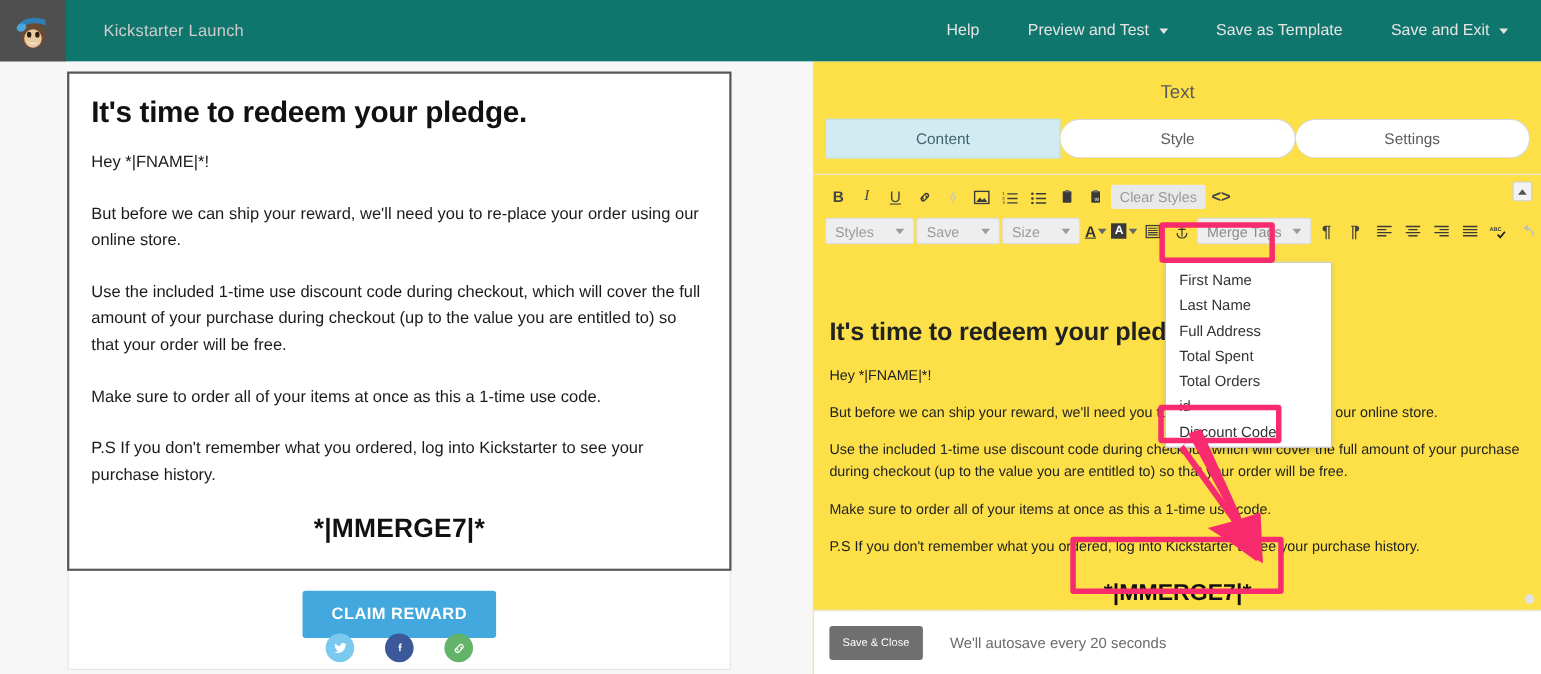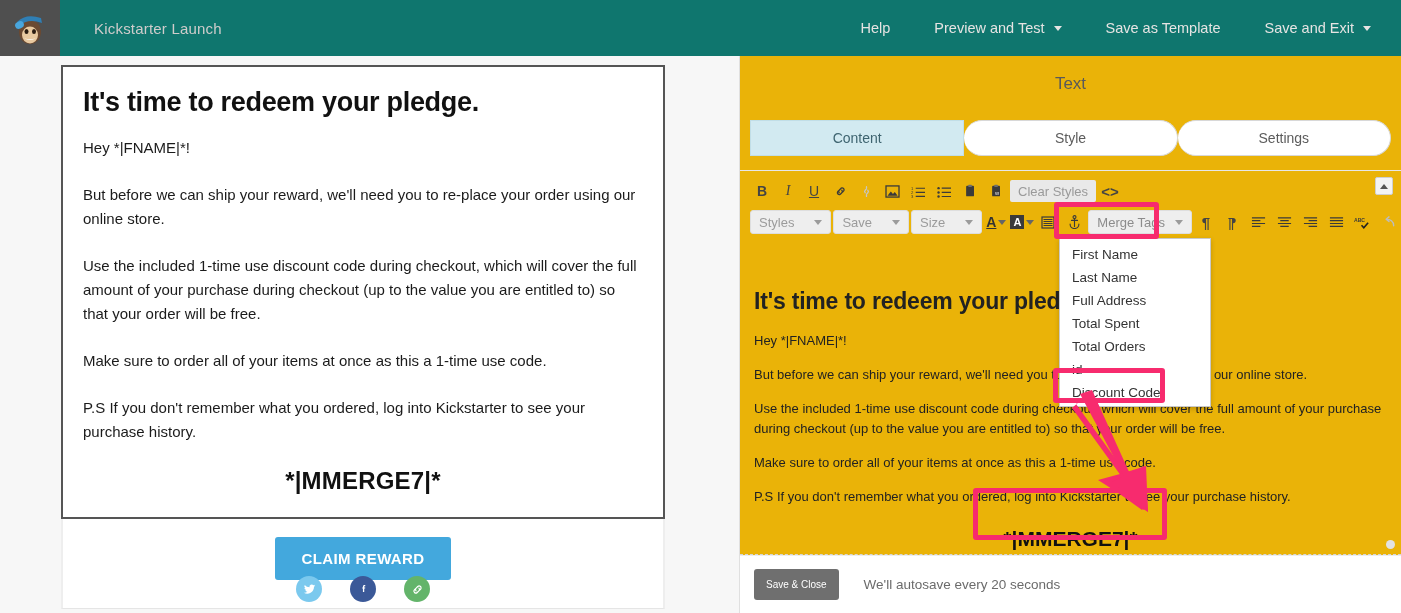--- a/index.html
+++ b/index.html
@@ -81,26 +81,26 @@
     display: flex; align-items: center; justify-content: center;
     color: #fff; font-size: 13px; cursor: pointer;
   }
   .s-tw { background: #7bc9ee; }
   .s-fb { background: #3b5998; }
   .s-lk { background: #63b46a; }
 
   
   .right-pane {
     position: absolute; left: 739px; top: 56px; width: 662px; height: 557px;
-    background: #eab308; border-left: 1px solid #e0e0e0;
+    background: #fde047; border-left: 1px solid #e0e0e0;
   }
   .panel-title {
     text-align: center; font-size: 17px; color: #5a5a5a; padding: 18px 0 14px 0;
   }
-  .tabs { display: flex; margin: 12px 10px; }
+  .tabs { display: flex; margin: 0 10px; }
   .tab {
     flex: 1; text-align: center; font-size: 14px; color: #5c5c5c;
     padding: 9px 0; border: 1px solid #d8d8d8; background: #fff; cursor: pointer;
   }
   .tab + .tab { border-left: none; border-radius: 18px; }
   .tab.active { background: #d2eaf1; border-color: #c1dee7; color: #3e6470; }
   .tabs-underline {
     height: 1px; background: #e7e7e7; margin-top: 14px;
   }
 

